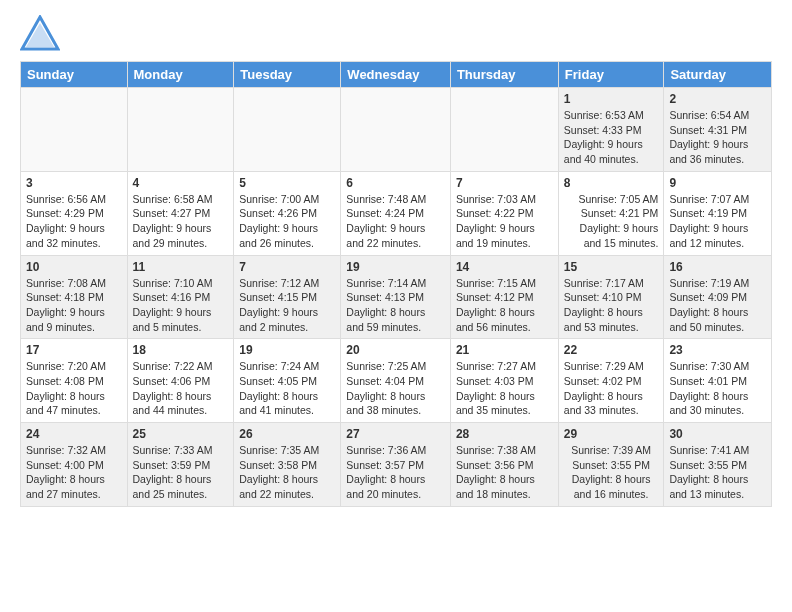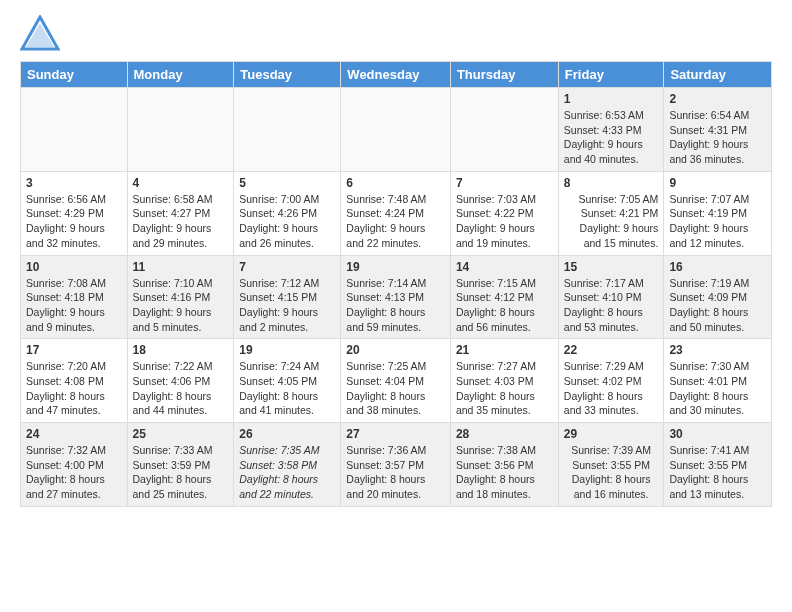--- a/index.html
+++ b/index.html
@@ -219,21 +219,21 @@
 Daylight: 8 hours and 27 minutes.</div>
           </td>
           <td class="shaded">
             <div class="date-num">25</div>
             <div class="day-info" style="white-space: pre-line;">Sunrise: 7:33 AM
 Sunset: 3:59 PM
 Daylight: 8 hours and 25 minutes.</div>
           </td>
           <td class="shaded">
             <div class="date-num">26</div>
-            <div class="day-info" style="white-space: pre-line; font-style: italic;">Sunrise: 7:35 AM
+            <div class="day-info" style="white-space: pre-line;">Sunrise: 7:35 AM
 Sunset: 3:58 PM
 Daylight: 8 hours and 22 minutes.</div>
           </td>
           <td class="shaded">
             <div class="date-num">27</div>
             <div class="day-info" style="white-space: pre-line;">Sunrise: 7:36 AM
 Sunset: 3:57 PM
 Daylight: 8 hours and 20 minutes.</div>
           </td>
           <td class="shaded">

